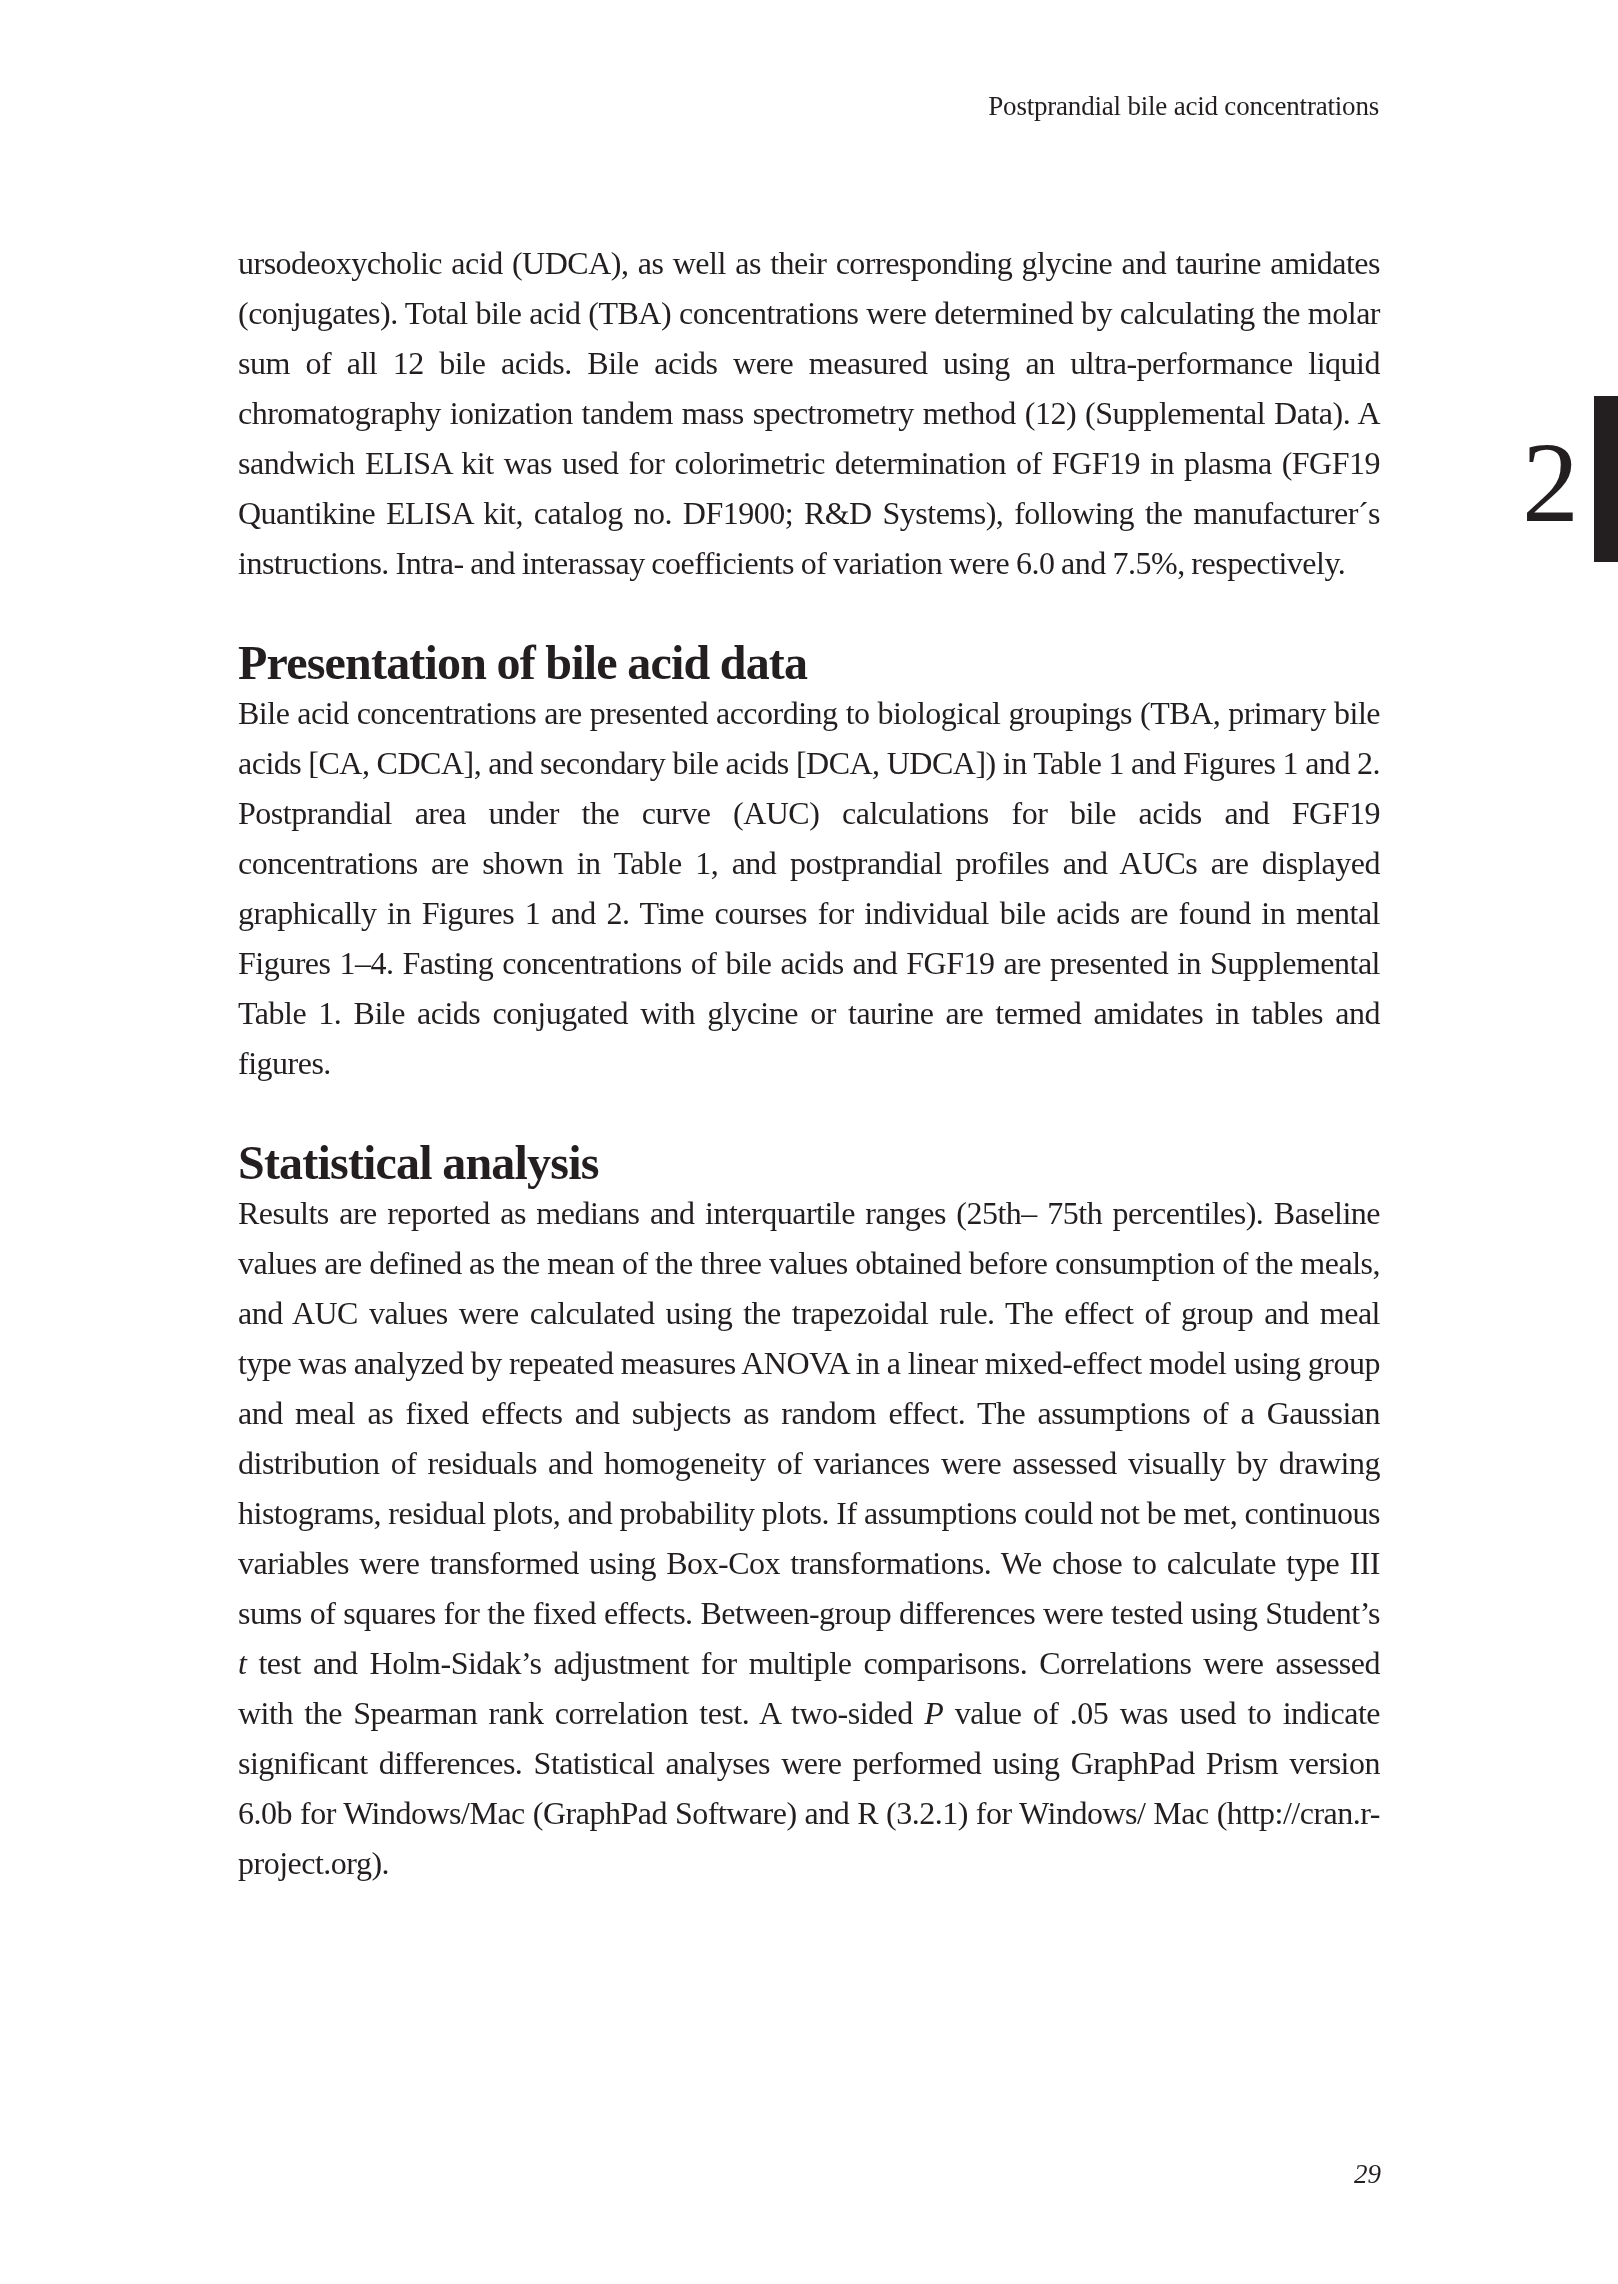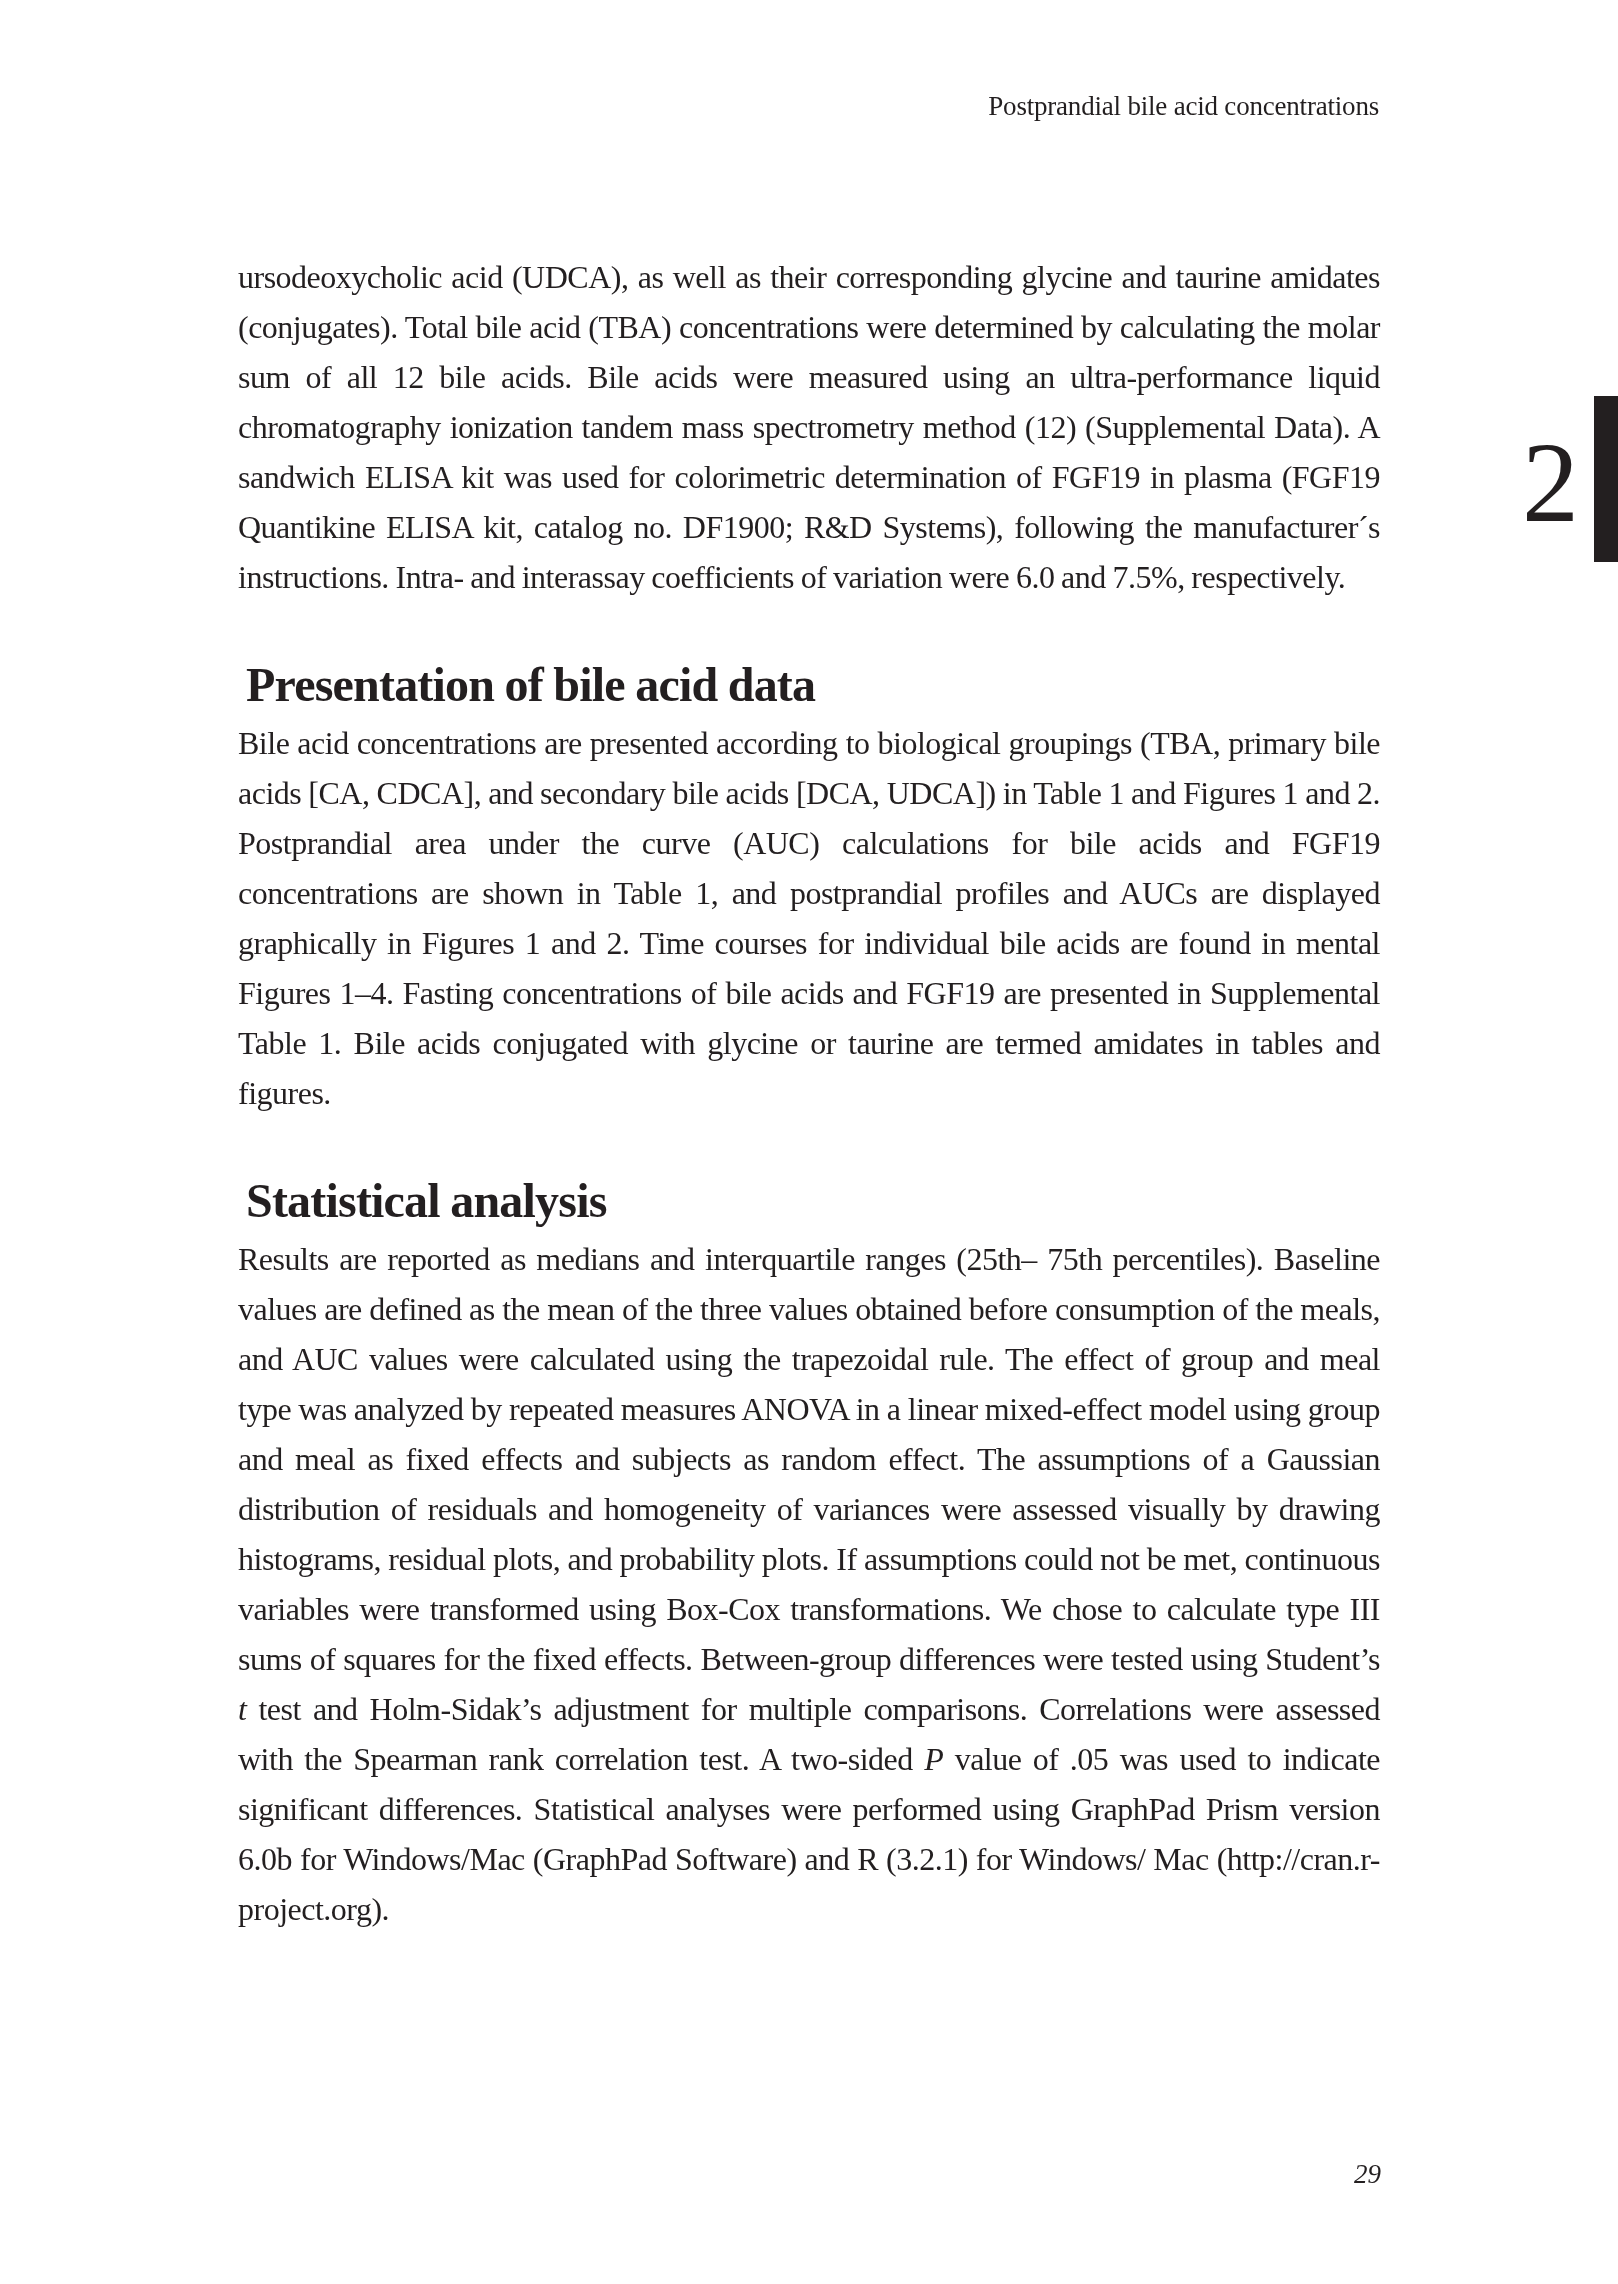--- a/index.html
+++ b/index.html
@@ -30,33 +30,33 @@
   .chapter-num {
     position: absolute;
     top: 426px;
     right: 40px;
     font-size: 114px;
     line-height: 1;
     font-weight: normal;
   }
   .content {
     position: absolute;
-    top: 252px;
+    top: 238px;
     left: 238px;
     width: 1142px;
     font-size: 32px;
     line-height: 50px;
     text-align: justify;
     letter-spacing: -0.5px;
     word-spacing: -0.8px;
   }
   .content p { margin: 0; }
   .section-heading {
     font-weight: bold;
-    margin: 8px;
+    margin: 0;
     letter-spacing: -0.8px;
     line-height: 50px;
   }
   .gap { height: 50px; }
   .page-number {
     position: absolute;
     top: 2161px;
     right: 238px;
     font-size: 27px;
     line-height: 1;

